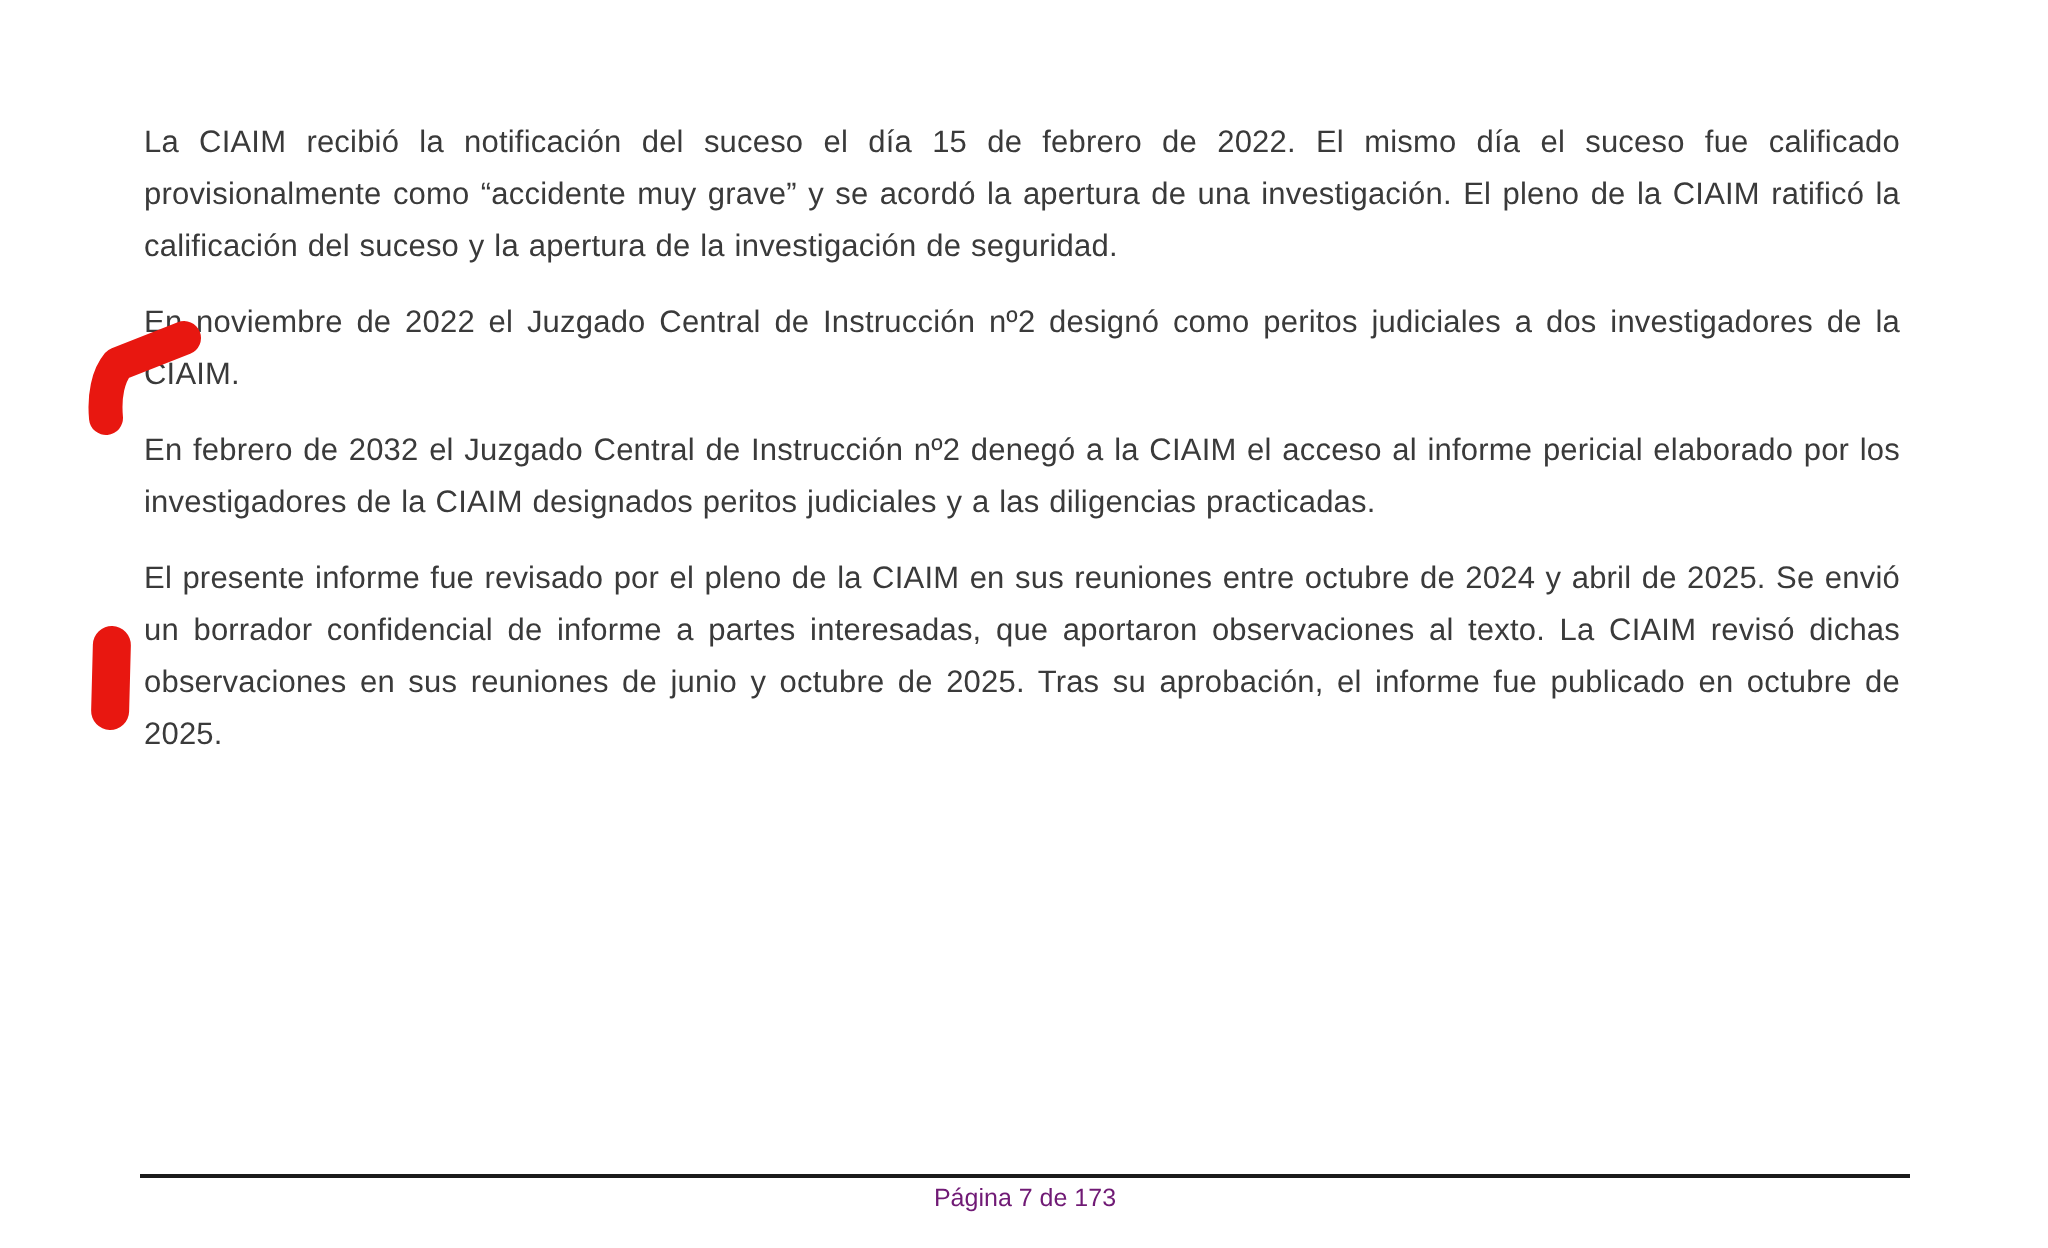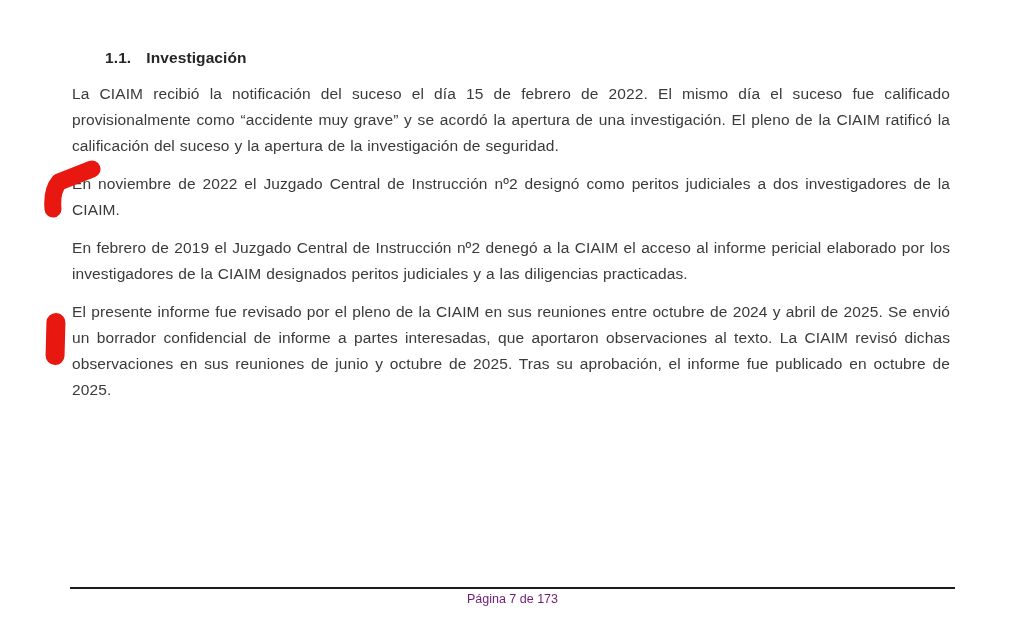--- a/index.html
+++ b/index.html
@@ -72,27 +72,24 @@
     line-height:15px;
     color:#701a75;
   }
 </style>
 </head>
 <body>
 
 <div class="page">
 
   <div class="content">
-    <h2 class="section-heading">
-      <span class="heading-number">1.1.</span><span class="heading-title">Investigación</span>
-    </h2>
 
     <p class="body-paragraph">La CIAIM recibió la notificación del suceso el día 15 de febrero de 2022. El mismo día el suceso fue calificado provisionalmente como “accidente muy grave” y se acordó la apertura de una investigación. El pleno de la CIAIM ratificó la calificación del suceso y la apertura de la investigación de seguridad.</p>
     <p class="body-paragraph">En noviembre de 2022 el Juzgado Central de Instrucción nº2 designó como peritos judiciales a dos investigadores de la CIAIM.</p>
-    <p class="body-paragraph">En febrero de 2019 el Juzgado Central de Instrucción nº2 denegó a la CIAIM el acceso al informe pericial elaborado por los investigadores de la CIAIM designados peritos judiciales y a las diligencias practicadas.</p>
+    <p class="body-paragraph">En febrero de 2032 el Juzgado Central de Instrucción nº2 denegó a la CIAIM el acceso al informe pericial elaborado por los investigadores de la CIAIM designados peritos judiciales y a las diligencias practicadas.</p>
     <p class="body-paragraph">El presente informe fue revisado por el pleno de la CIAIM en sus reuniones entre octubre de 2024 y abril de 2025. Se envió un borrador confidencial de informe a partes interesadas, que aportaron observaciones al texto. La CIAIM revisó dichas observaciones en sus reuniones de junio y octubre de 2025. Tras su aprobación, el informe fue publicado en octubre de 2025.</p>
   </div>
 
   <svg class="marker marker-check" viewBox="0 0 62 62" xmlns="http://www.w3.org/2000/svg">
     <path class="marker-stroke" d="M 11 51 C 10 40 12 30 17 24 L 50 11"></path>
   </svg>
 
   <div class="marker marker-bar"></div>
 
   <footer class="page-footer">

